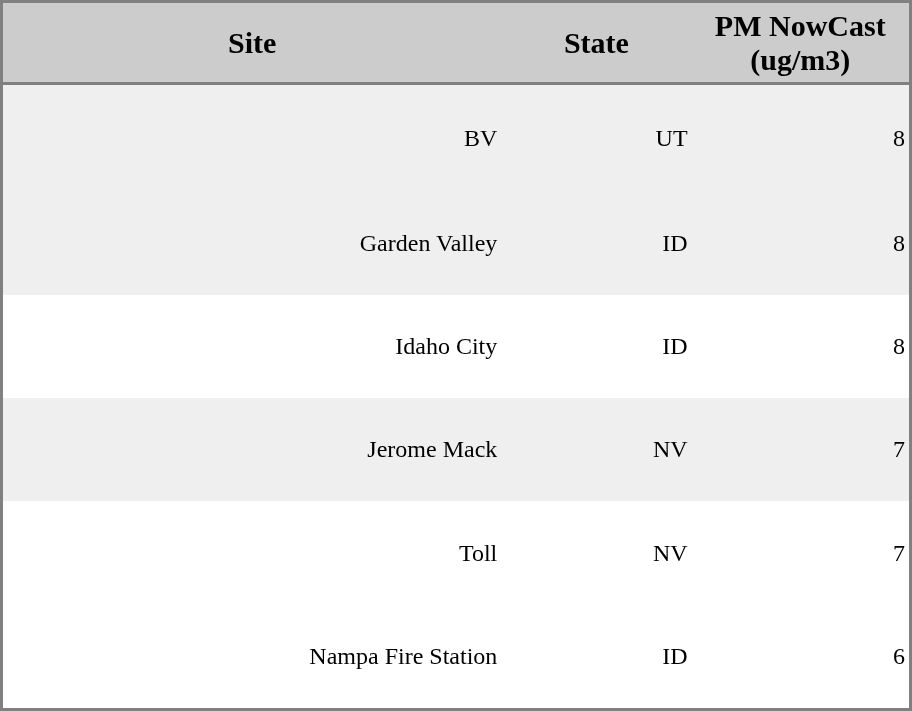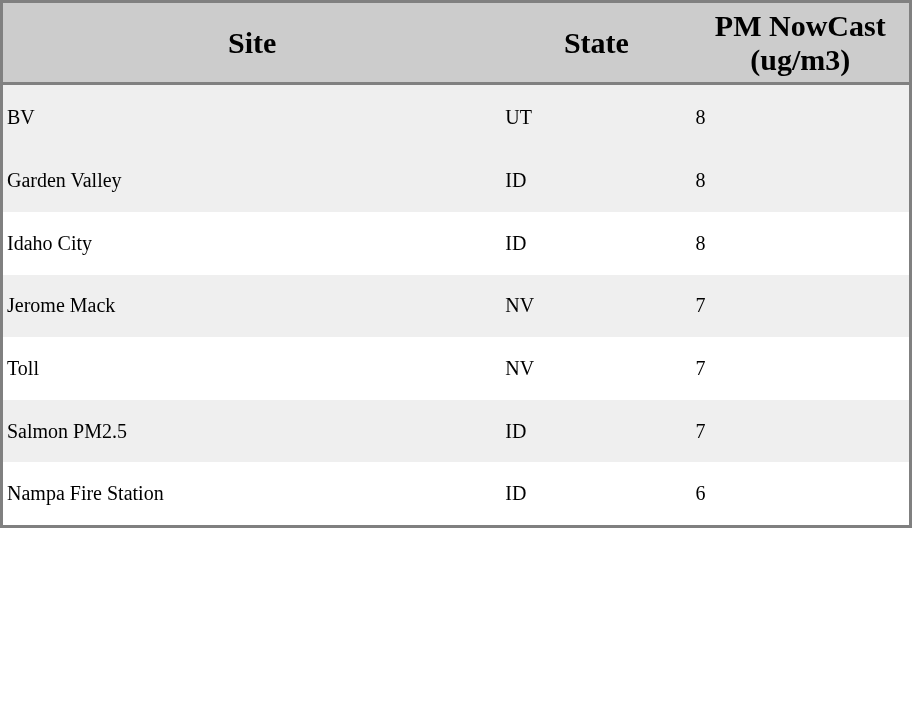--- a/index.html
+++ b/index.html
@@ -8,21 +8,21 @@
     background: #ffffff;
   }
   body {
     width: 912px;
     height: 711px;
     font-family: "Liberation Serif", serif;
     overflow: hidden;
   }
   .table-wrap {
     width: 912px;
-    height: 528px;
+    height: 711px;
     box-sizing: border-box;
     border: 3px solid #808080;
     background: #ffffff;
   }
   table.data-table {
     width: 100%;
     height: 100%;
     border-collapse: collapse;
     table-layout: fixed;
   }
@@ -31,22 +31,22 @@
     color: #000000;
     font-weight: bold;
     font-size: 30px;
     text-align: center;
     vertical-align: middle;
     border-bottom: 3px solid #808080;
     padding: 6px 4px;
     line-height: 1.12;
   }
   table.data-table tbody td {
-    font-size: 20px;
-    text-align: left;
+    font-size: 24px;
+    text-align: right;
     vertical-align: middle;
     color: #000000;
     padding: 4px 4px;
     border: none;
   }
   table.data-table tbody tr.odd td {
     background: #efefef;
   }
   table.data-table tbody tr.even td {
     background: #ffffff;
@@ -91,25 +91,20 @@
       <tr class="odd">
         <td>Jerome Mack</td>
         <td>NV</td>
         <td>7</td>
       </tr>
       <tr class="even">
         <td>Toll</td>
         <td>NV</td>
         <td>7</td>
       </tr>
-      <tr class="odd">
-        <td>Salmon PM2.5</td>
-        <td>ID</td>
-        <td>7</td>
-      </tr>
       <tr class="even">
         <td>Nampa Fire Station</td>
         <td>ID</td>
         <td>6</td>
       </tr>
     </tbody>
   </table>
 </div>
 
 </body></html>

